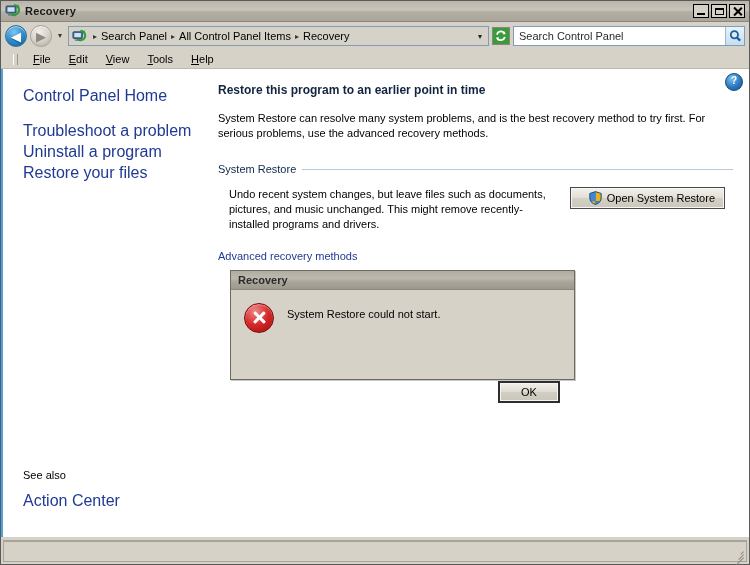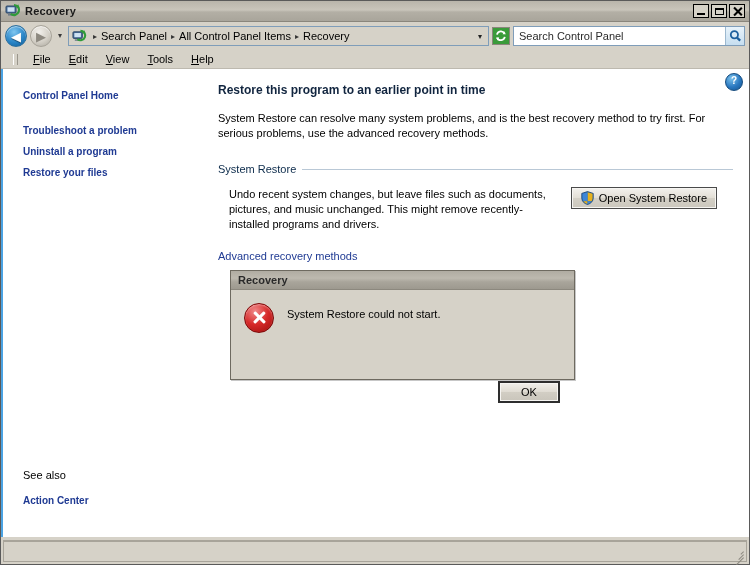--- a/index.html
+++ b/index.html
@@ -191,25 +191,24 @@
     width: 205px;
     background: #fff;
     padding: 16px 0 0 20px;
     box-sizing: border-box;
     display: flex;
     flex-direction: column;
     position: relative;
   }
   .sidelink {
     color: #1f3a93;
-    font-size: 10px;
+    font-size: 16px;
     line-height: 21px;
     cursor: pointer;
     white-space: nowrap;
-    font-weight: bold;
   }
   .sidegap { height: 14px; }
   #seealso {
     margin-top: auto;
     padding-bottom: 26px;
   }
   #seealso .sa-head {
     font-weight: normal;
     font-size: 11px;
     color: #000;
@@ -280,25 +279,25 @@
   }
   .restorebtn {
     flex: 0 0 auto;
     height: 22px;
     background: linear-gradient(to bottom,#f3f1ed 0%,#e3dfd6 48%,#d4d0c6 52%,#cbc7bd 100%);
     border: 1px solid #4a4a4a;
     box-shadow: inset 0 0 0 1px #f6f5f2;
     display: flex;
     align-items: center;
     gap: 5px;
-    padding: 0 9px 0 9px;
+    padding: 0 9px 0 18px;
     font-size: 11px;
     cursor: pointer;
     box-sizing: border-box;
-    margin-right: 16px;
+    margin-right: 8px;
   }
   .shield {
     width: 13px; height: 14px;
     position: relative;
     flex: 0 0 13px;
   }
   .advlink {
     display: inline-block;
     margin-top: 18px;
     color: #1f3a93;

